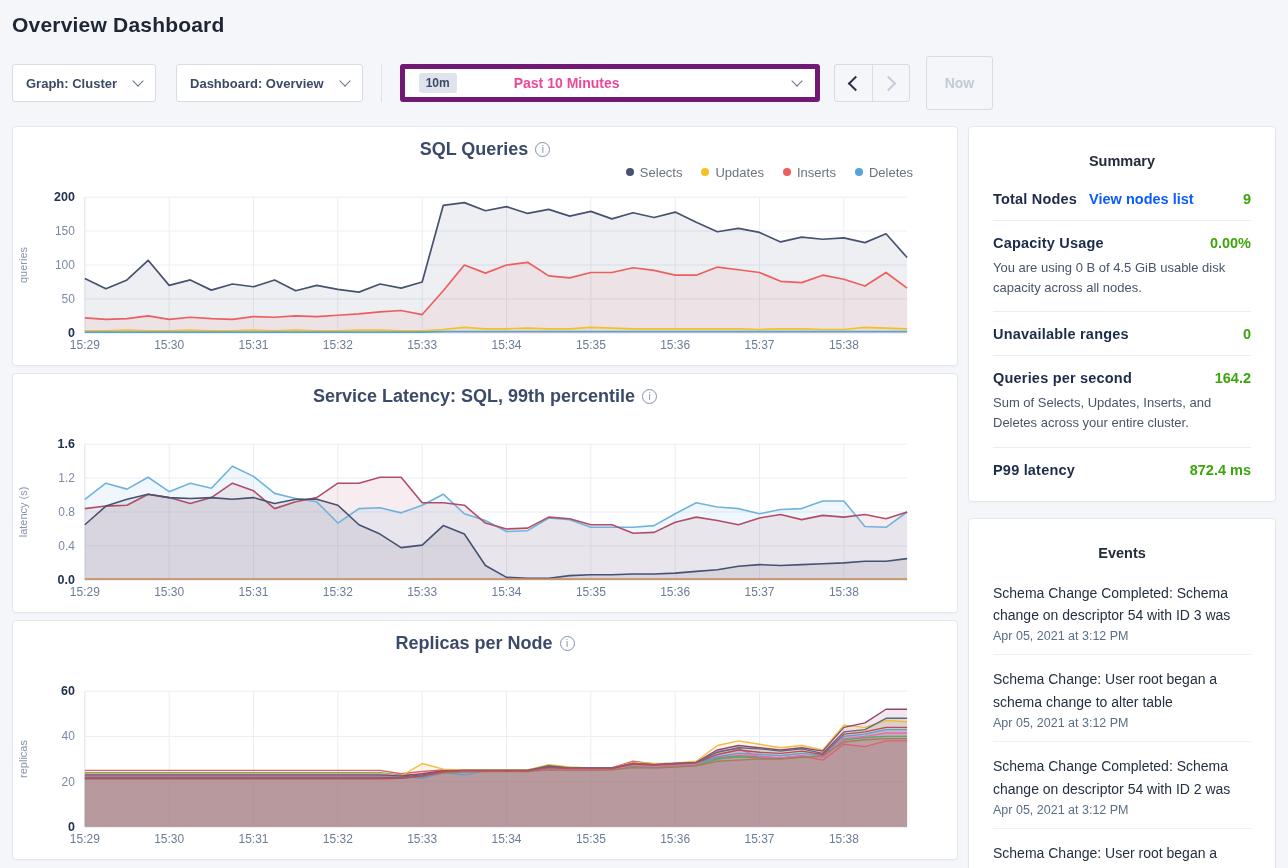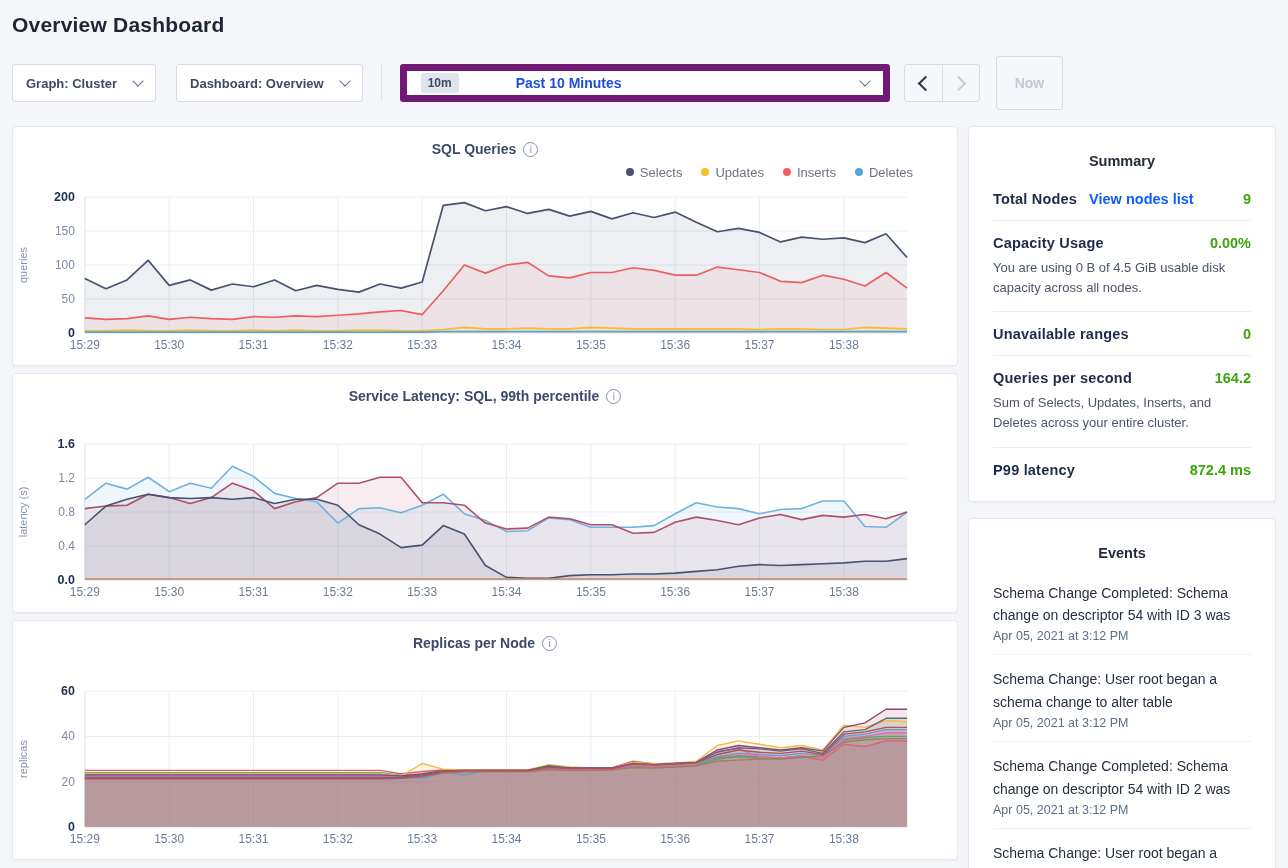--- a/index.html
+++ b/index.html
@@ -4,38 +4,38 @@
 <style>
   html,body{margin:0;padding:0;}
   body{width:1288px;height:868px;background:#f4f6fa;font-family:"Liberation Sans",sans-serif;overflow:hidden;}
   .page{width:1288px;height:868px;overflow:hidden;position:relative;}
   .page-title{font-size:21px;font-weight:700;color:#1e2634;margin:13px 0 0 12px;letter-spacing:.2px;}
   
   .controls{display:flex;align-items:center;margin:27px 12px 0 12px;height:38px;}
   .dd{display:flex;align-items:center;gap:17px;background:#fff;border:1px solid #d6dce5;border-radius:3px;height:38px;padding:0 13px;font-size:13px;font-weight:700;color:#3c4a63;cursor:pointer;box-sizing:border-box;}
   .dd + .dd{margin-left:20px;}
   .vdivider{width:1px;height:38px;background:#dde3ea;margin:0 18px;}
-  .time-select{display:flex;align-items:center;background:#fff;border:7px solid #701a75;border-radius:3px;height:38px;width:490px;padding:0 14px;box-sizing:border-box;cursor:pointer;}
+  .time-select{display:flex;align-items:center;background:#fff;border:5px solid #701a75;border-radius:3px;height:38px;width:420px;padding:0 14px;box-sizing:border-box;cursor:pointer;}
   .range-badge{background:#dfe4ec;color:#3c4a63;font-size:12px;font-weight:700;border-radius:3px;padding:3px 7px;margin-right:13px;}
-  .range-label{font-size:14px;font-weight:700;color:#1d4ed8;flex:1;padding-left:44px;}
+  .range-label{font-size:14px;font-weight:700;color:#ec4899;flex:1;padding-left:44px;}
   .chev{display:inline-block;width:7px;height:7px;border-right:1.6px solid #66738c;border-bottom:1.6px solid #66738c;transform:rotate(45deg);margin-top:-4px;}
   .arrow-group{display:flex;margin-left:14px;border:1px solid #d6dce5;border-radius:3px;height:38px;box-sizing:border-box;}
   .arrow-btn{width:37px;height:36px;display:flex;align-items:center;justify-content:center;background:transparent;border:none;cursor:pointer;padding:0;}
   .arrow-btn + .arrow-btn{border-left:1px solid #d6dce5;}
   .chev-big{width:9px;height:9px;border-style:solid;border-width:0 2.4px 2.4px 0;display:inline-block;}
   .chev-left{border-color:#2c3547;transform:rotate(135deg);margin-left:4px;}
   .chev-right{border-color:#c5cdd9;transform:rotate(-45deg);margin-right:4px;}
   .now-btn{margin-left:16px;height:54px;padding:0 18px;border:1px solid #d6dce5;border-radius:3px;background:transparent;font-family:"Liberation Sans",sans-serif;font-size:14px;font-weight:700;color:#c3cad6;cursor:default;text-align:center;}
   
   .content{display:flex;margin:24px 12px 0 12px;gap:10px;align-items:flex-start;}
   .charts-col{width:946px;display:flex;flex-direction:column;gap:7px;}
   .panel{background:#fff;border:1px solid #e3e8ef;border-radius:4px;box-shadow:0 1px 2px rgba(40,50,70,.04);box-sizing:border-box;}
   .chart-panel{width:946px;height:240px;padding-top:10px;overflow:hidden;}
   .panel-title-row{display:flex;align-items:center;justify-content:center;gap:7px;height:24px;}
-  .chart-title{font-size:14px;font-weight:700;color:#3b4a68;}
+  .chart-title{font-size:18px;font-weight:700;color:#3b4a68;}
   .info-icon{width:15px;height:15px;border:1.2px solid #8291ab;border-radius:50%;color:#8291ab;font-size:10px;display:flex;align-items:center;justify-content:center;cursor:pointer;box-sizing:border-box;}
   .info-icon::after{content:"i";}
   .legend-row{height:22px;display:flex;justify-content:flex-end;align-items:center;gap:19px;padding-right:44px;}
   .legend-spacer{height:22px;}
   .legend-item{display:flex;align-items:center;gap:6px;font-size:13px;color:#6b7380;}
   .legend-dot{width:8px;height:8px;border-radius:50%;display:inline-block;}
   svg text{font-family:"Liberation Sans",sans-serif;}
   .xtick{fill:#6b7c97;font-size:12px;}
   .ytick{fill:#7b8aa5;font-size:12px;}
   .ytick-b{fill:#21314f;font-size:12.5px;font-weight:bold;}

